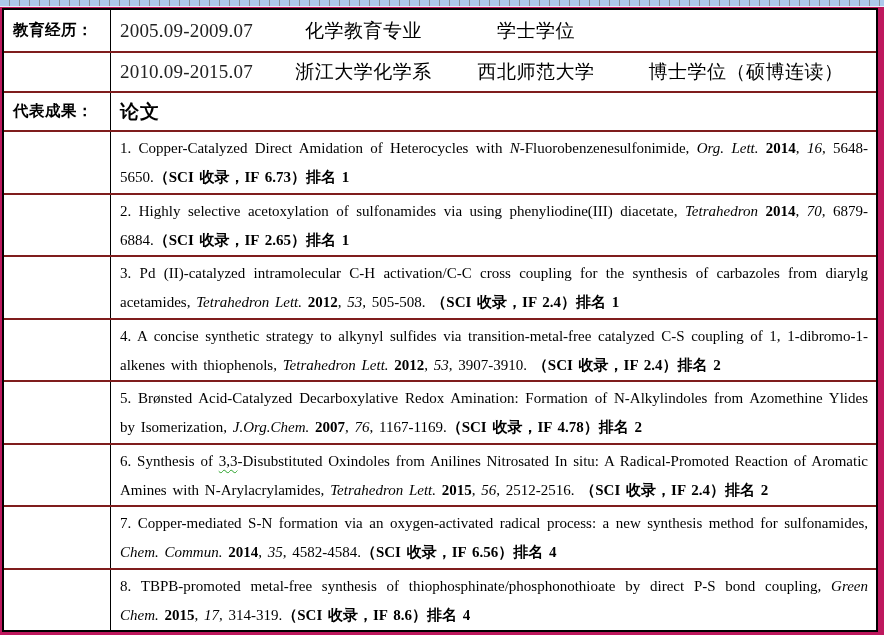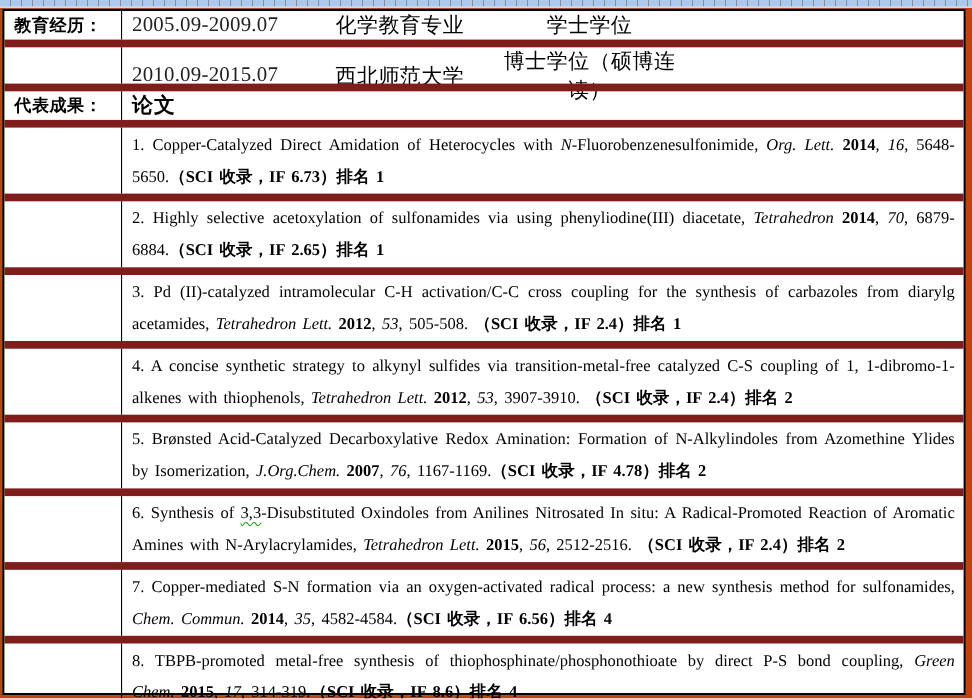--- a/index.html
+++ b/index.html
@@ -1,19 +1,19 @@
 <!DOCTYPE html>
 <html><head>
 <meta charset="utf-8">
 <style>
   html,body{margin:0;padding:0;background:#fff;}
   .page{
     position:relative;
     width:884px;height:635px;
-    background:#c2410c;
+    background:#be185d;
     font-family:"Liberation Serif", serif;
     color:#000;
     overflow:hidden;
     box-sizing:border-box;
   }
   .ruler{
     height:7px;width:884px;
     background-color:#adc9ec;
     background-image:repeating-linear-gradient(to right, transparent 0px, transparent 9px, #8a8f98 9px, #8a8f98 10px);
     border-bottom:1px solid #e8eef8;
@@ -22,21 +22,21 @@
   .doc-table{
     margin:1px 6px 0 2px;
     height:624px;
     border:2px solid #000;
     box-sizing:border-box;
     display:flex;
     flex-direction:column;
     background:#fff;
   }
   .row{display:flex;box-sizing:border-box;}
-  .row + .row{border-top:7px solid #7f1d1d;}
+  .row + .row{border-top:2px solid #7f1d1d;}
   .label-cell{
     width:107px;flex:0 0 107px;
     border-right:1px solid #000;
     box-sizing:border-box;
     display:flex;align-items:center;
     padding-left:9px;
     font-weight:700;
     font-size:15.5px;
     letter-spacing:.5px;
   }
@@ -95,20 +95,21 @@
           <span class="edu-degree">学士学位</span>
         </div>
       </div>
     </div>
 
     <div class="row r-edu2">
       <div class="label-cell"></div>
       <div class="content-cell">
         <div class="edu-grid">
           <span class="edu-period">2010.09-2015.07</span>
+          <span class="edu-school">浙江大学化学系</span>
           <span class="edu-major">西北师范大学</span>
           <span class="edu-degree">博士学位（硕博连读）</span>
         </div>
       </div>
     </div>
 
     <div class="row r-sec">
       <div class="label-cell">代表成果：</div>
       <div class="content-cell">
         <div class="section-title">论文</div>

